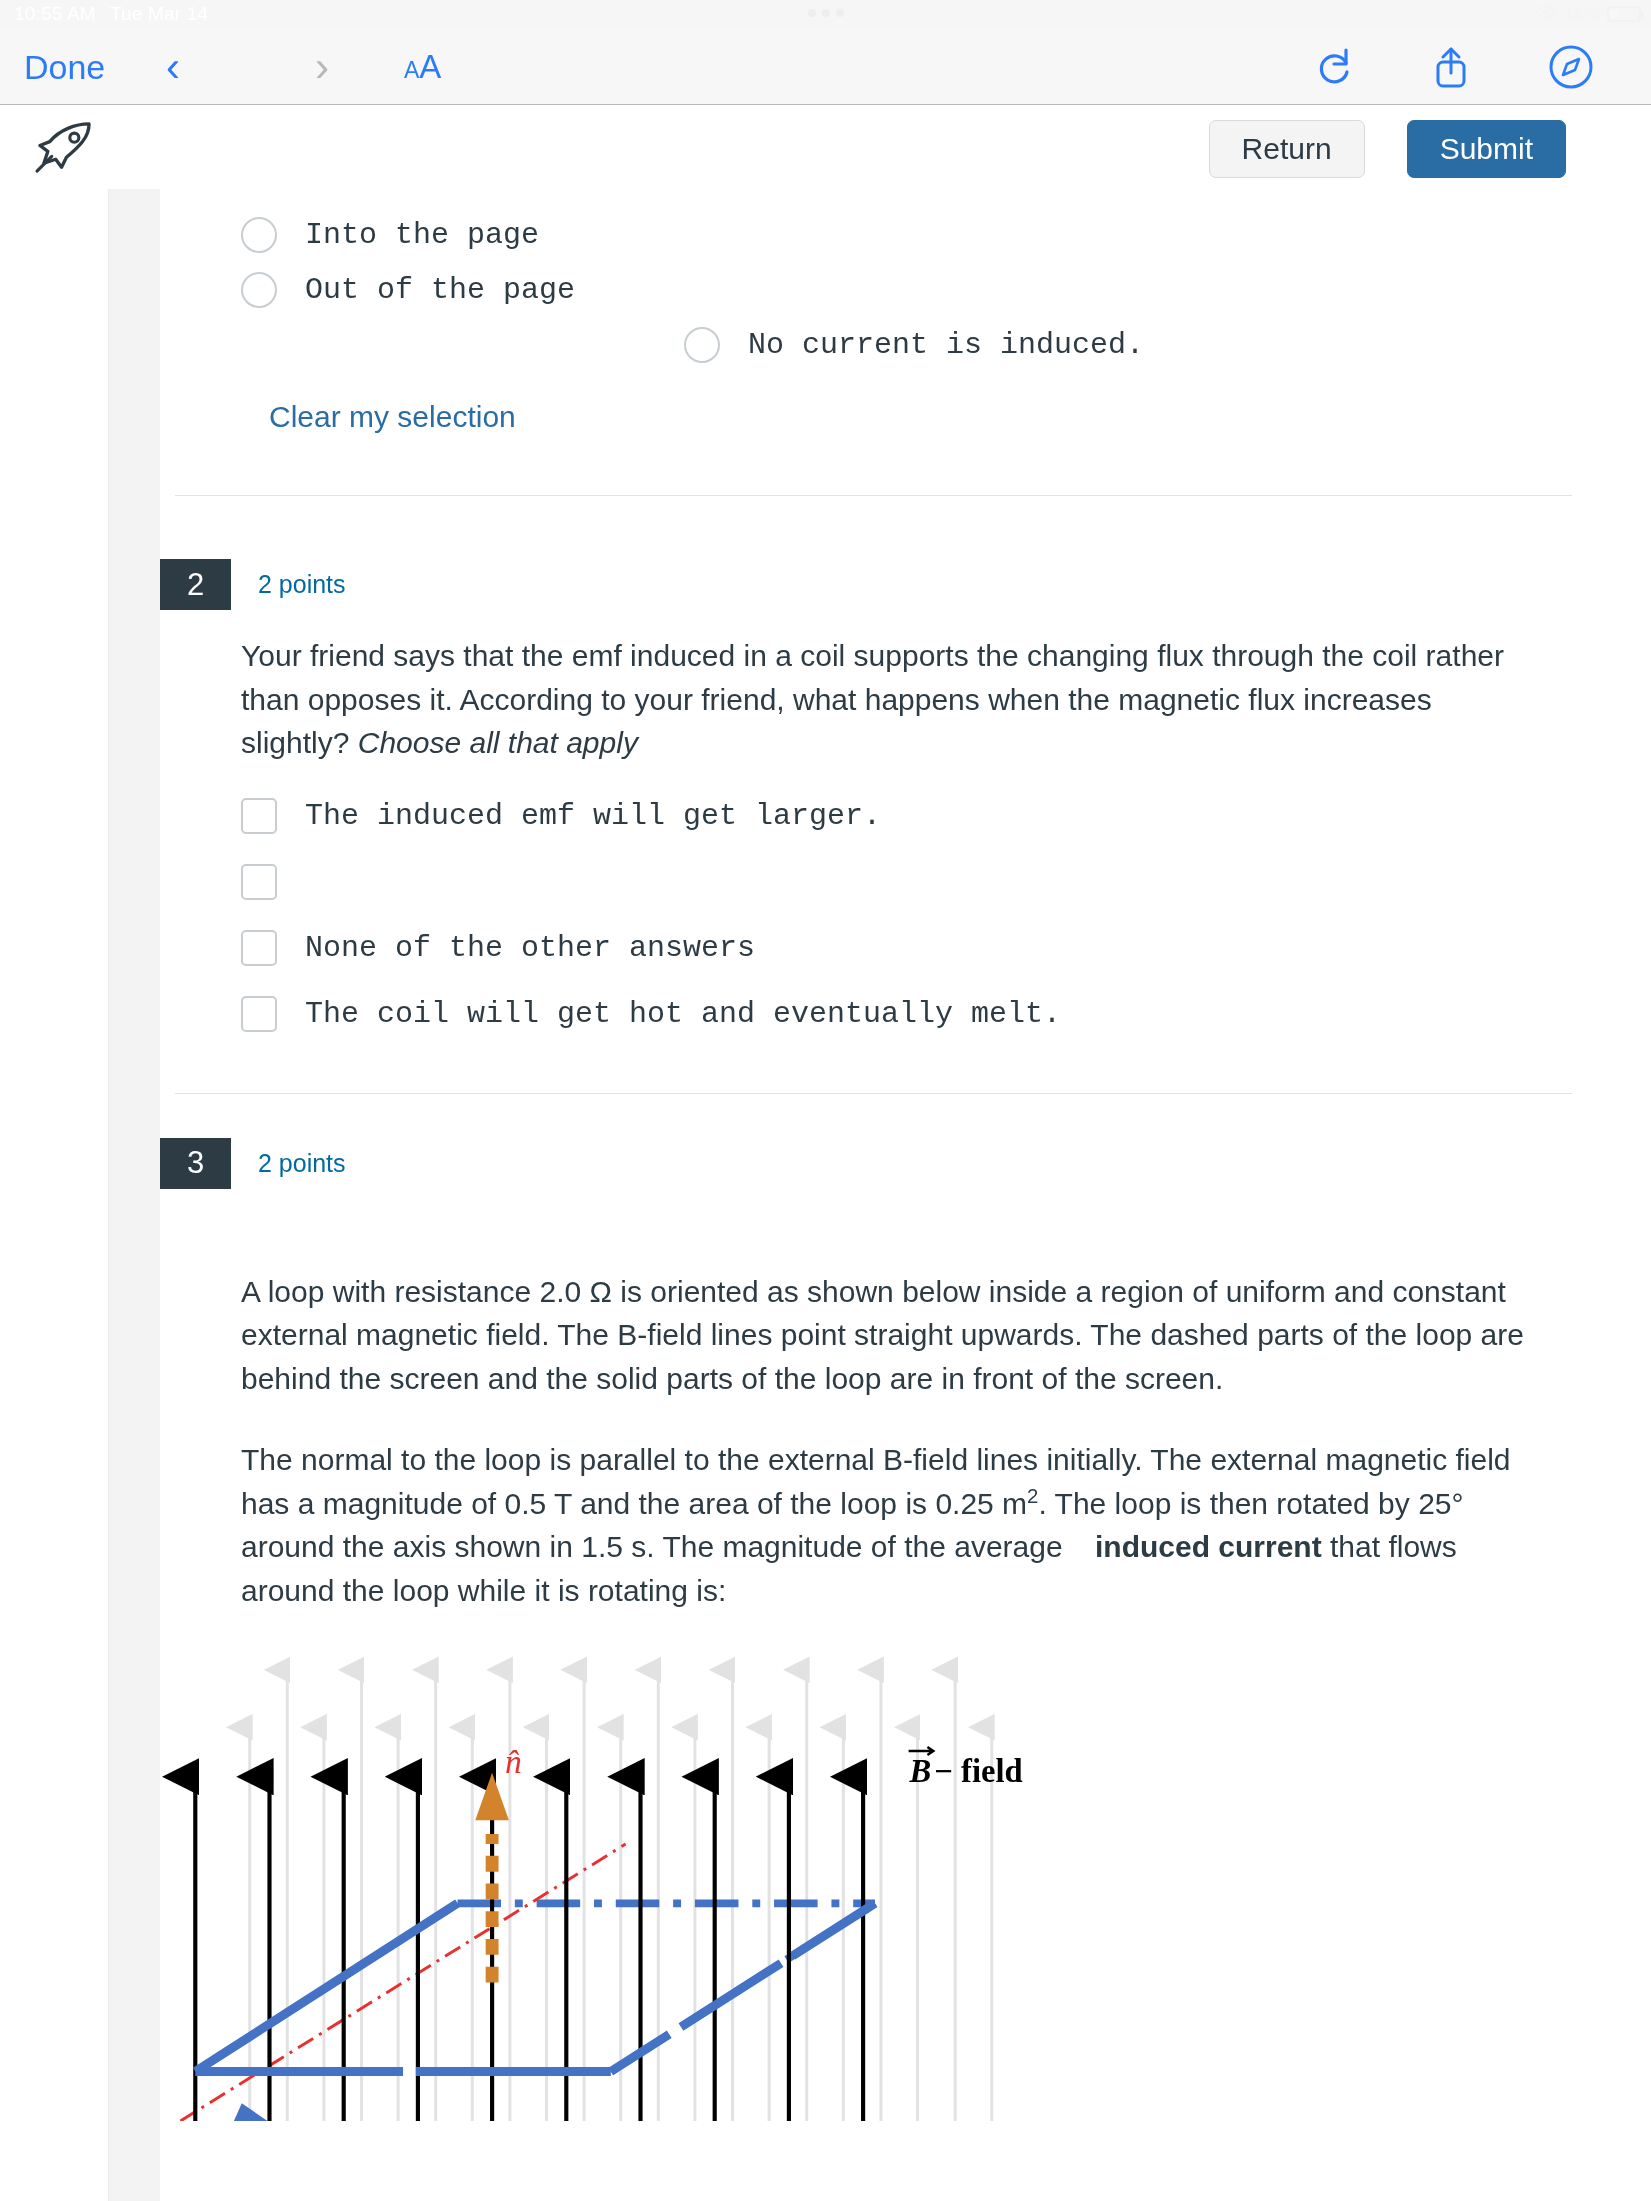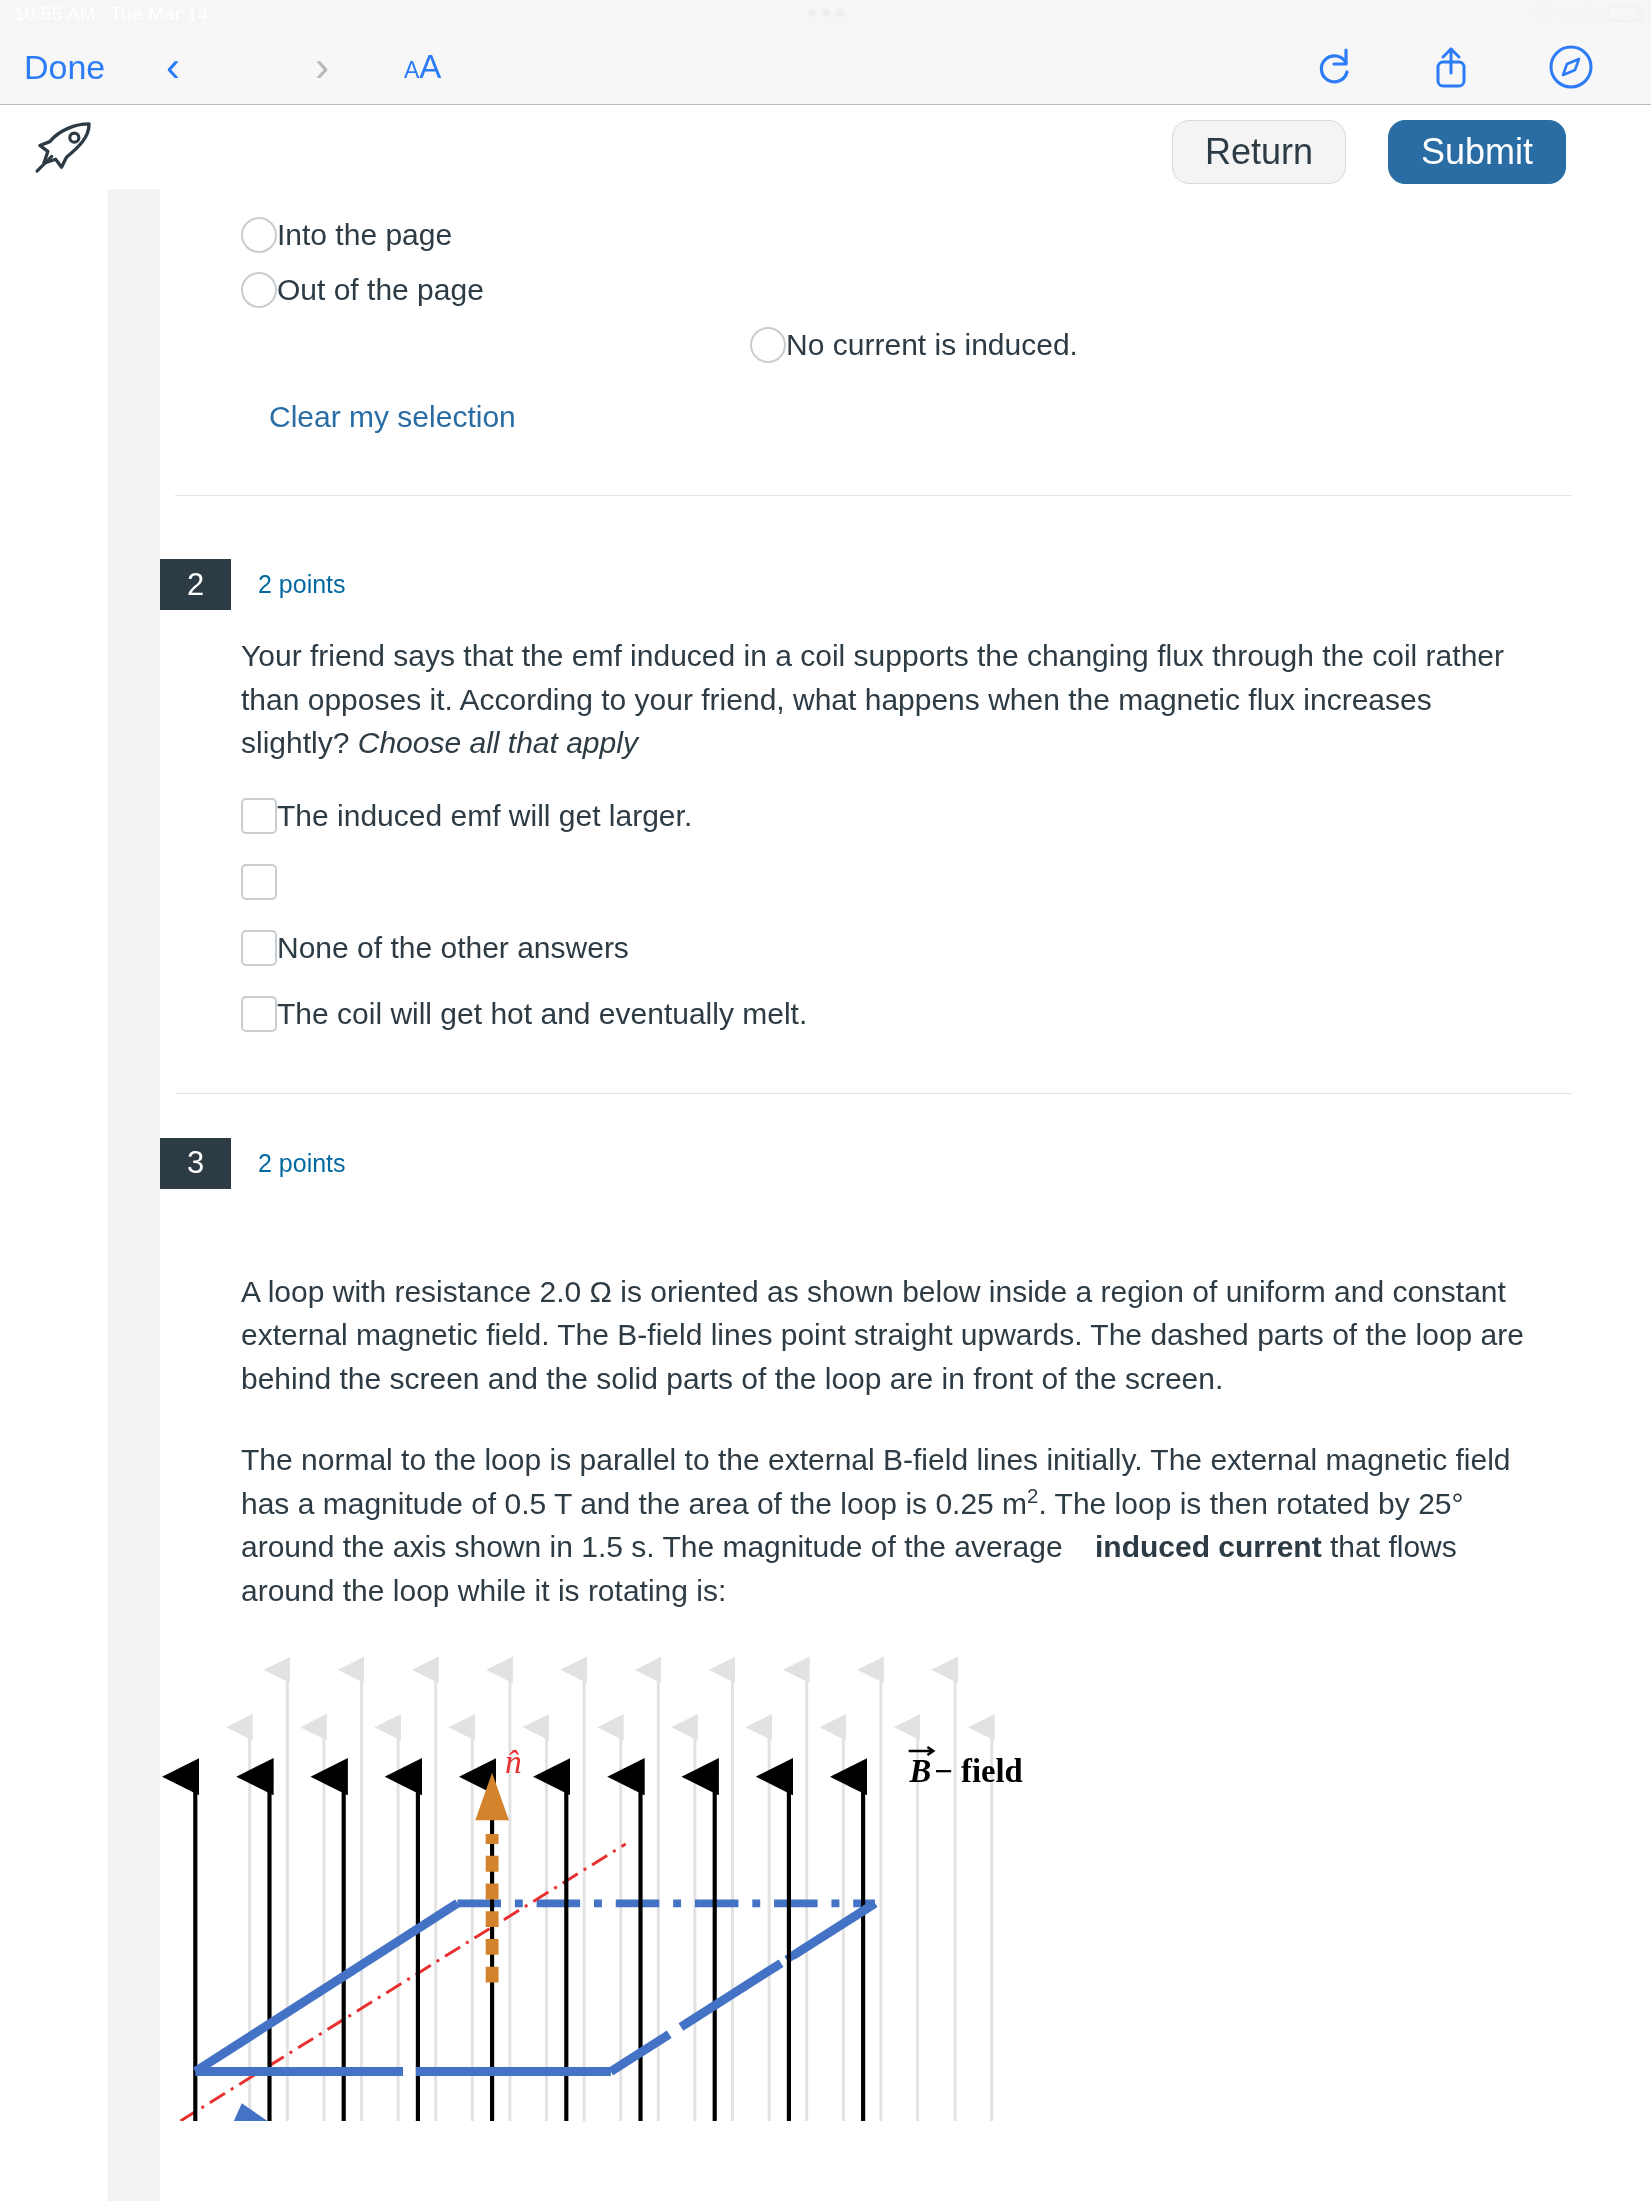--- a/index.html
+++ b/index.html
@@ -62,21 +62,21 @@
   .compass-ico{ position:absolute; right:57px; width:46px; height:46px; }
 
   
   .quizheader {
     position:absolute; top:106px; left:0; width:1651px; height:83px;
     background:#ffffff;
   }
   .rocket { position:absolute; left:34px; top:14px; width:61px; height:55px; }
   .hdr-btns { position:absolute; right:85px; top:14px; display:flex; gap:42px; align-items:center; }
   .btn {
-    font-size:36px; border-radius:17px; padding:13px 32px; line-height:1;
+    font-size:30px; border-radius:7px; padding:13px 32px; line-height:1;
     white-space:nowrap;
   }
   .btn-return { background:#f4f4f4; border:1px solid #d9d9d9; color:#2d3b45; }
   .btn-submit { background:#2a6da4; border:1px solid #2a6da4; color:#ffffff; }
 
   
   .pagearea {
     position:absolute; top:189px; left:0; width:1651px; height:2013px;
     background:#ffffff;
   }
@@ -84,21 +84,21 @@
                background:#f3f3f3; }
   .leftrule  { position:absolute; left:108px; top:0; width:1px; height:2013px; background:#ececec; }
   .content {
     position:absolute; left:160px; top:0; width:1427px; background:#ffffff;
     padding-top:0;
   }
 
   .q-block { position:relative; }
   .divider { height:1px; background:#e3e3e3; margin:0 15px; }
 
-  .opt-row { display:flex; align-items:center; padding:0 0 0 81px; }
+  .opt-row { display:flex; align-items:center; gap:28px; padding:0 0 0 81px;font-family:Liberation Mono, monospace; }
   .radio { width:36px; height:36px; border:2px solid #c7cdd1; border-radius:50%; flex:none; background:#fff; }
   .checkbox { width:36px; height:36px; border:2px solid #c7cdd1; border-radius:5px; flex:none; background:#fff; }
   .opt-label { font-size:30px; color:#2d3b45; line-height:1; }
 
   .clearsel { padding-left:109px; font-size:30px; color:#2a6da4; }
 
   .q-head { display:flex; align-items:stretch; }
   .q-num {
     width:71px; height:51px; background:#2d3b45; color:#fff;
     font-size:31px; display:flex; align-items:center; justify-content:center;

